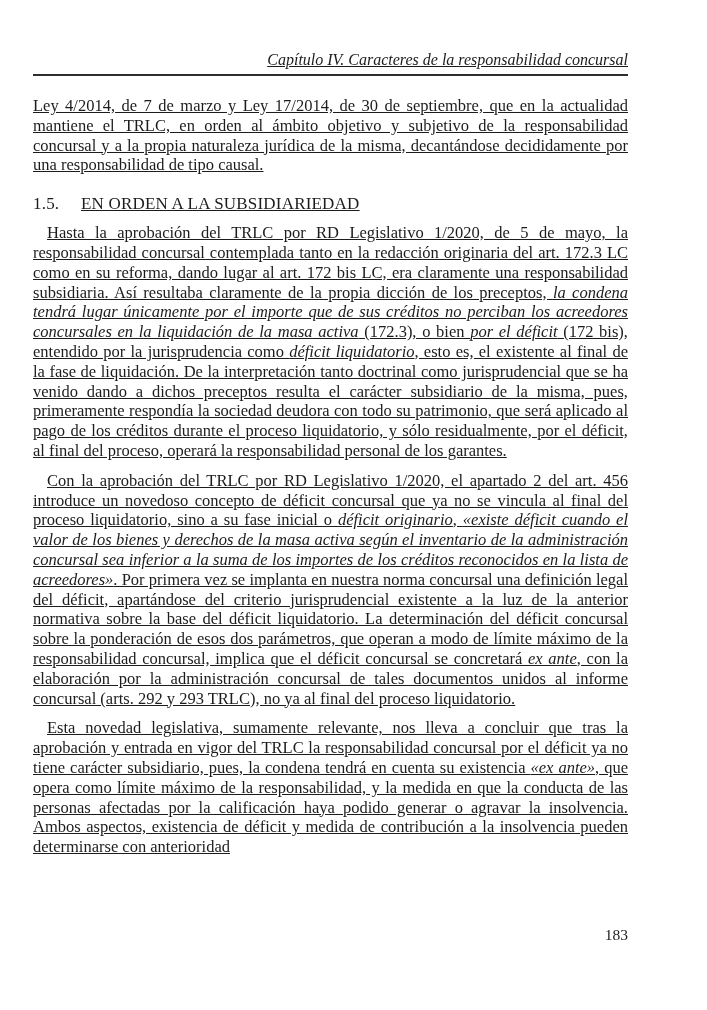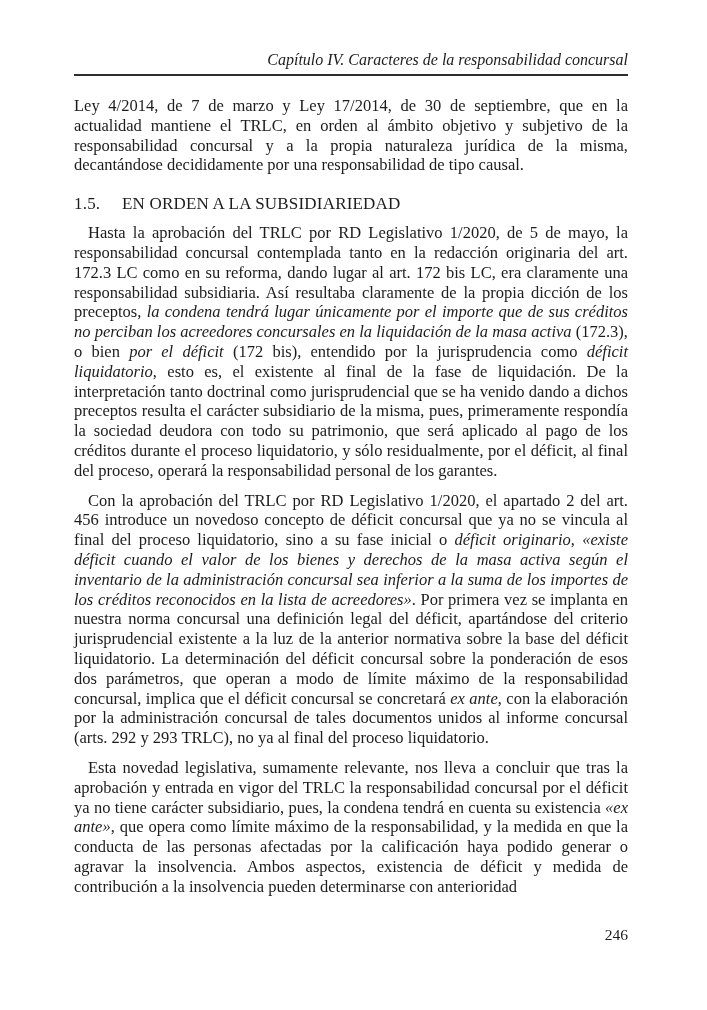--- a/index.html
+++ b/index.html
@@ -15,21 +15,22 @@
     font-family:"Liberation Serif","DejaVu Serif",serif;
     color:var(--text-color);
     position:relative;
     overflow:hidden;
   }
   .page{
     position:absolute;inset:0;
     background:var(--page-bg);
   }
   .content{
-    padding:50px 79px 0 74px;
+    padding:50px 79px 0 33px;
+    text-decoration:underline;
   }
   .running-header{
     text-align:right;
     font-style:italic;
     font-size:16px;
     line-height:19px;
     padding-bottom:5px;
     border-bottom:2px solid var(--rule-color);
   }
   .page-body{
@@ -88,14 +89,14 @@
 
       <p class="para indent"><span>Hasta la aprobación del TRLC por RD Legislativo 1/2020, de 5 de mayo, la responsabilidad concursal contemplada tanto en la redacción originaria del art. 172.3 LC como en su reforma, dando lugar al art. 172 bis LC, era claramente una responsabilidad subsidiaria. Así resultaba claramente de la propia dicción de los preceptos, </span><span class="it">la condena tendrá lugar únicamente por el importe que de sus créditos no perciban los acreedores concursales en la liquidación de la masa activa</span><span> (172.3), o bien </span><span class="it">por el déficit</span><span> (172 bis), entendido por la jurisprudencia como </span><span class="it">déficit liquidatorio</span><span>, esto es, el existente al final de la fase de liquidación. De la interpretación tanto doctrinal como jurisprudencial que se ha venido dando a dichos preceptos resulta el carácter subsidiario de la misma, pues, primeramente respondía la sociedad deudora con todo su patrimonio, que será aplicado al pago de los créditos durante el proceso liquidatorio, y sólo residualmente, por el déficit, al final del proceso, operará la responsabilidad personal de los garantes.</span></p>
 
       <p class="para indent"><span>Con la aprobación del TRLC por RD Legislativo 1/2020, el apartado 2 del art. 456 introduce un novedoso concepto de déficit concursal que ya no se vincula al final del proceso liquidatorio, sino a su fase inicial o </span><span class="it">déficit originario</span><span>, </span><span class="it">«existe déficit cuando el valor de los bienes y derechos de la masa activa según el inventario de la administración concursal sea inferior a la suma de los importes de los créditos reconocidos en la lista de acreedores»</span><span>. Por primera vez se implanta en nuestra norma concursal una definición legal del déficit, apartándose del criterio jurisprudencial existente a la luz de la anterior normativa sobre la base del déficit liquidatorio. La determinación del déficit concursal sobre la ponderación de esos dos parámetros, que operan a modo de límite máximo de la responsabilidad concursal, implica que el déficit concursal se concretará </span><span class="it">ex ante</span><span>, con la elaboración por la administración concursal de tales documentos unidos al informe concursal (arts. 292 y 293 TRLC), no ya al final del proceso liquidatorio.</span></p>
 
       <p class="para indent"><span>Esta novedad legislativa, sumamente relevante, nos lleva a concluir que tras la aprobación y entrada en vigor del TRLC la responsabilidad concursal por el déficit ya no tiene carácter subsidiario, pues, la condena tendrá en cuenta su existencia </span><span class="it">«ex ante»</span><span>, que opera como límite máximo de la responsabilidad, y la medida en que la conducta de las personas afectadas por la calificación haya podido generar o agravar la insolvencia. Ambos aspectos, existencia de déficit y medida de contribución a la insolvencia pueden determinarse con anterioridad</span></p>
 
     </main>
   </div>
 
-  <div class="page-number">246</div>
+  <div class="page-number">183</div>
 </div>
 
 </body></html>

